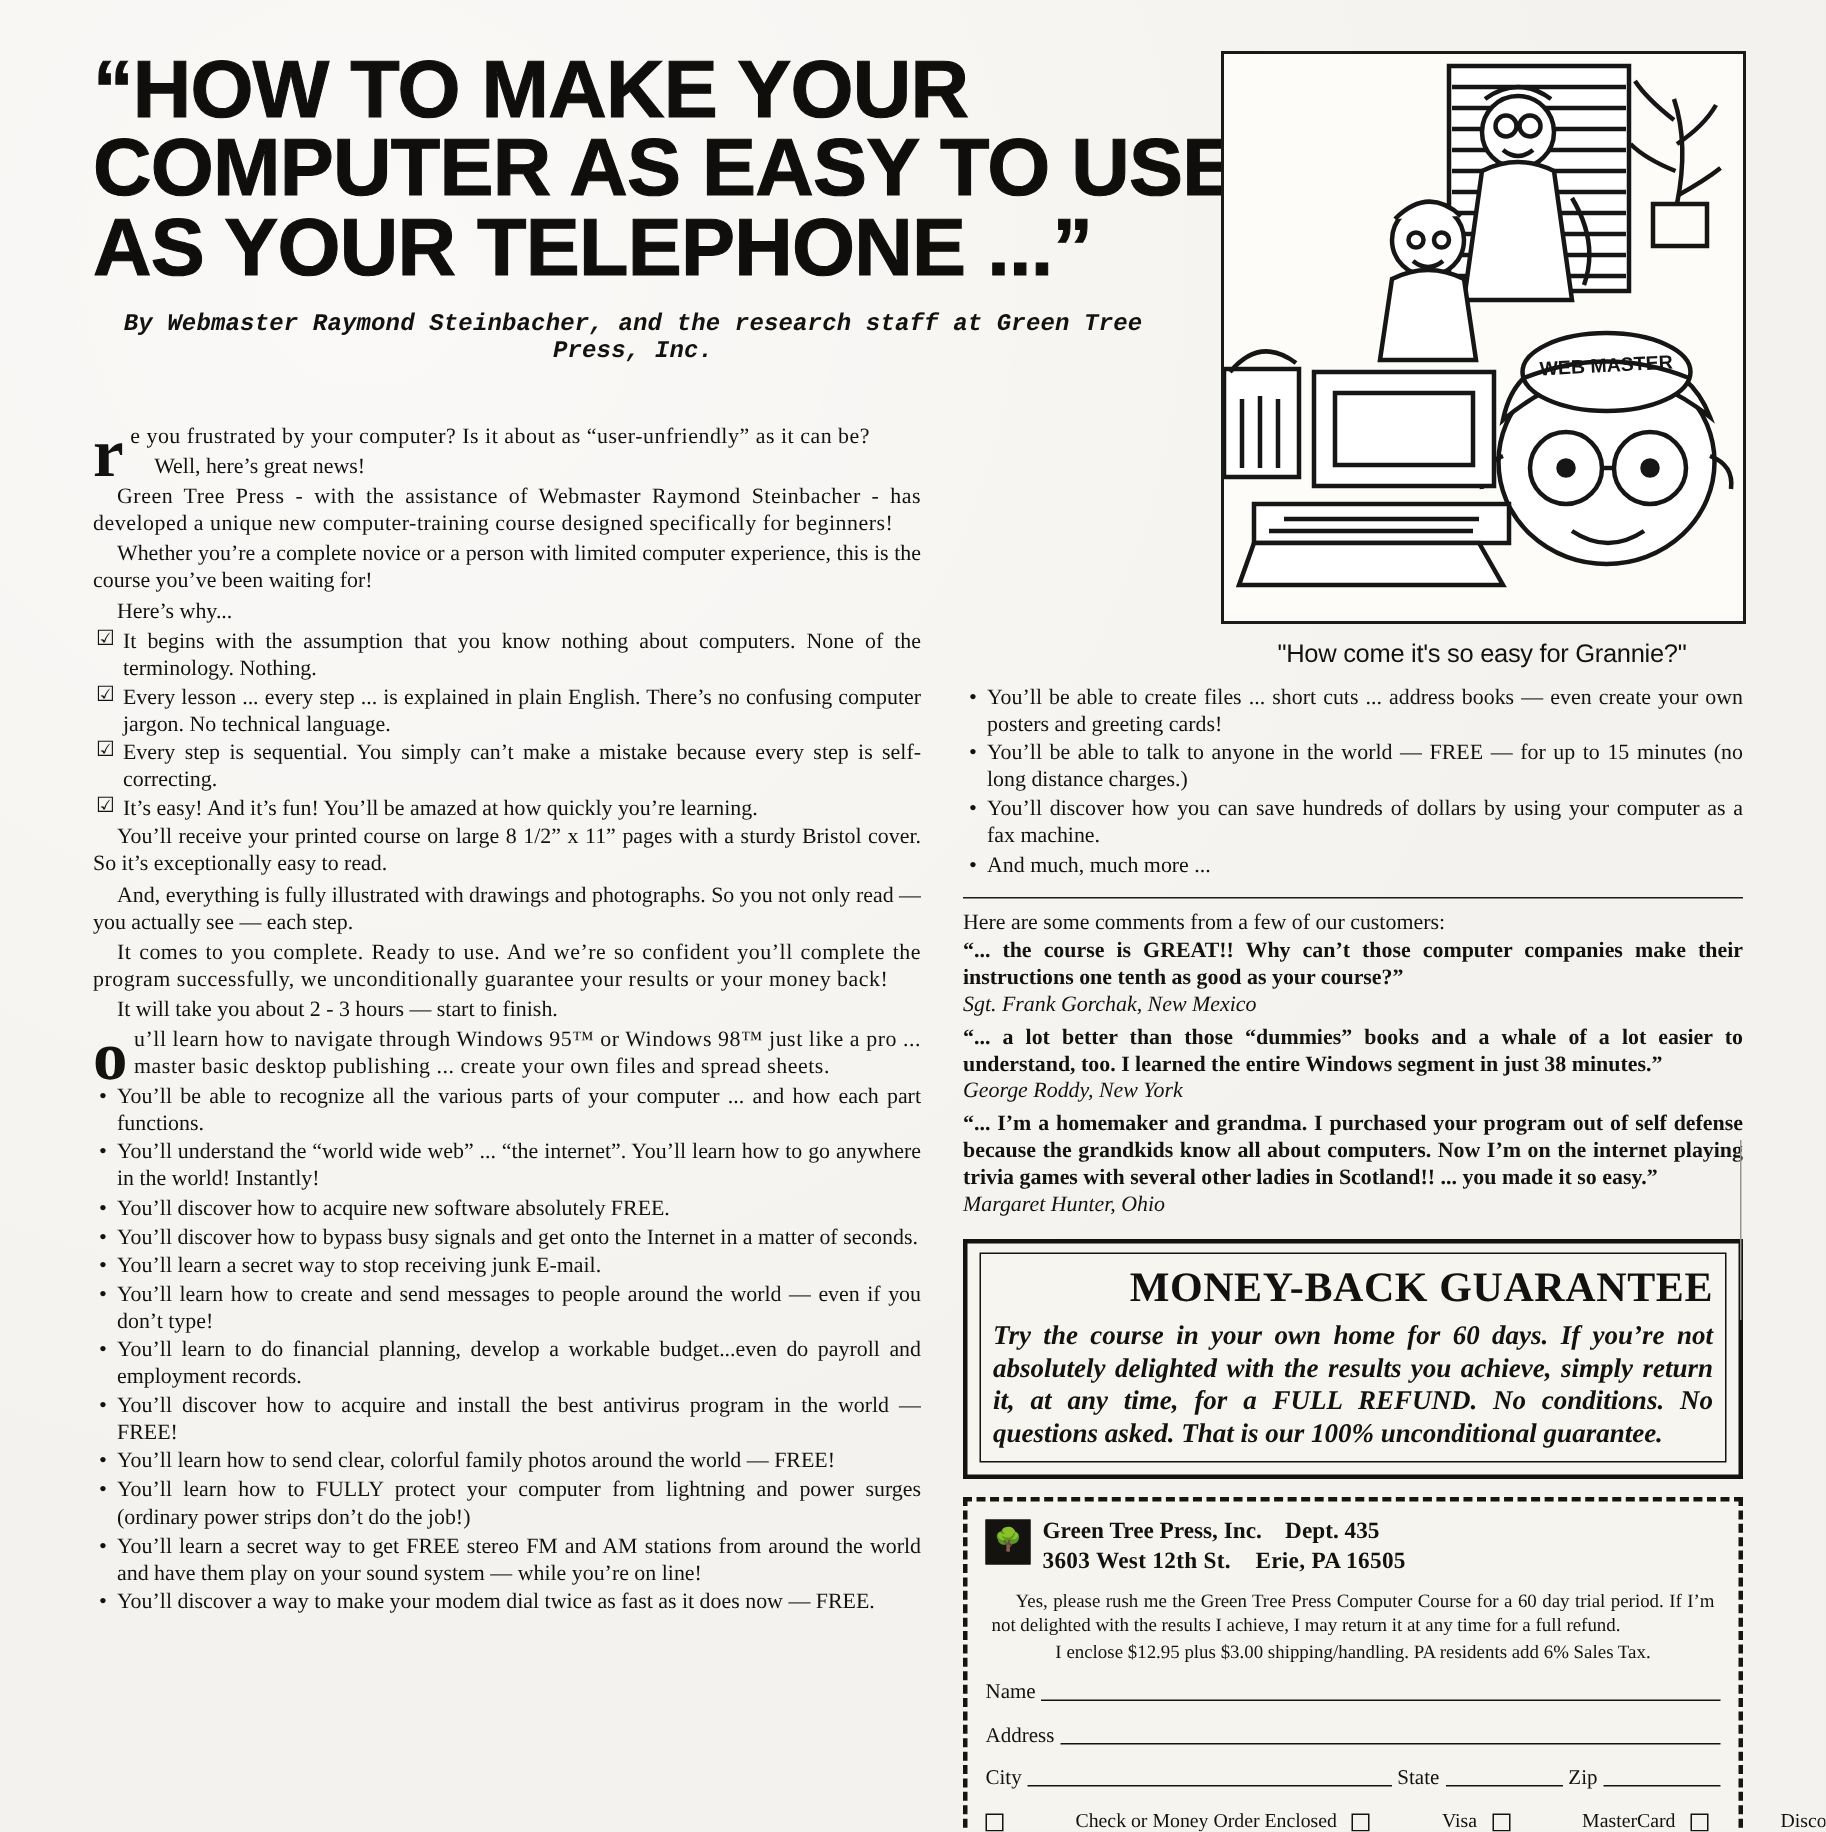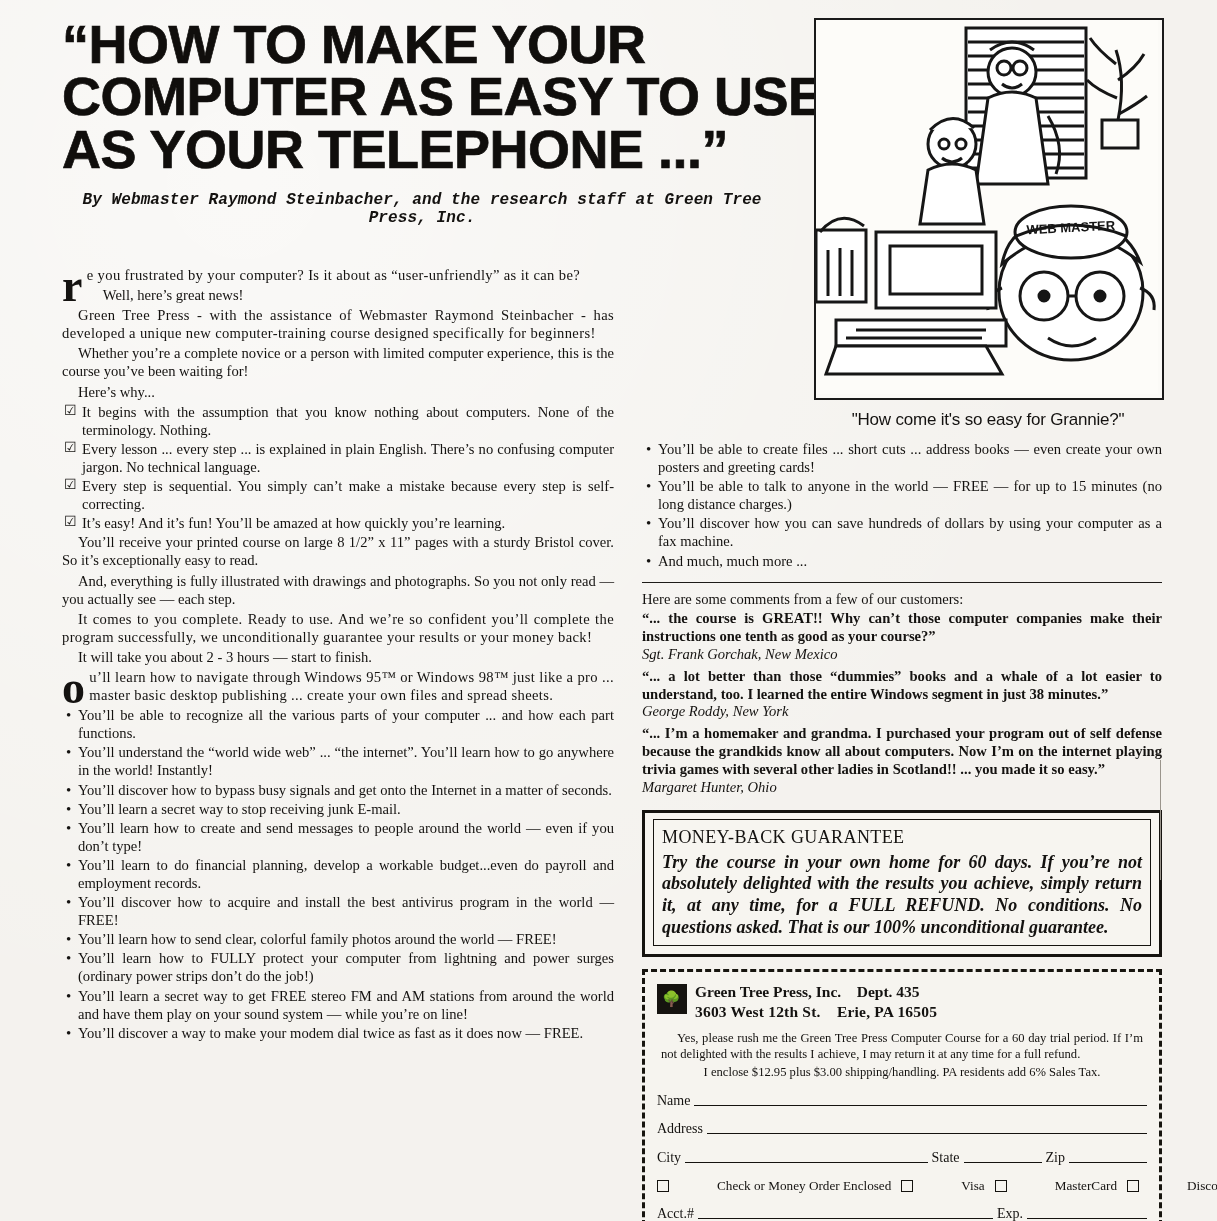--- a/index.html
+++ b/index.html
@@ -21,21 +21,21 @@
     height: 1221px;
     padding: 0;
     box-sizing: border-box;
     background:
       radial-gradient(circle at 20% 15%, rgba(255,255,255,0.55), rgba(255,255,255,0) 60%),
       #f4f2ee;
   }
   .inner {
     position: absolute;
     left: 62px;
-    top: 18px;
+    top: 34px;
     width: 1100px;
     height: 1160px;
   }
 
   
   .headline {
     font-family: "Liberation Sans", sans-serif;
     font-weight: bold;
     font-size: 54px;
     line-height: 0.97;
@@ -152,24 +152,24 @@
     margin-top: 14px;
     border: 3px solid #15130f;
     padding: 6px 8px 8px 8px;
     background: #f7f5f0;
   }
   .guarantee-inner {
     border: 1.5px solid #15130f;
     padding: 6px 8px 7px 8px;
   }
   .gtitle {
-    text-align: left;
+    text-align: right;
     font-family: "Liberation Serif", serif;
-    font-weight: normal;
-    font-size: 18px;
+    font-weight: bold;
+    font-size: 28px;
     letter-spacing: 0.4px;
     margin-bottom: 3px;
   }
   .gbody {
     font-style: italic;
     font-weight: bold;
     font-size: 18px;
     line-height: 1.2;
     text-align: justify;
   }
@@ -360,20 +360,21 @@
         <p class="check">It’s easy! And it’s fun! You’ll be amazed at how quickly you’re learning.</p>
 
         <p>You’ll receive your printed course on large 8 1/2” x 11” pages with a sturdy Bristol cover. So it’s exceptionally easy to read.</p>
         <p>And, everything is fully illustrated with drawings and photographs. So you not only read — you actually see — each step.</p>
         <p class="sp">It comes to you complete. Ready to use. And we’re so confident you’ll complete the program successfully, we unconditionally guarantee your results or your money back!</p>
         <p>It will take you about 2 - 3 hours — start to finish.</p>
         <p class="dropcap noind sp">ou’ll learn how to navigate through Windows 95™ or Windows 98™ just like a pro ... master basic desktop publishing ... create your own files and spread sheets.</p>
 
         <p class="bullet">You’ll be able to recognize all the various parts of your computer ... and how each part functions.</p>
         <p class="bullet">You’ll understand the “world wide web” ... “the internet”. You’ll learn how to go anywhere in the world! Instantly!</p>
+        <p class="bullet">You’ll discover how to acquire new software absolutely FREE.</p>
         <p class="bullet">You’ll discover how to bypass busy signals and get onto the Internet in a matter of seconds.</p>
         <p class="bullet">You’ll learn a secret way to stop receiving junk E-mail.</p>
         <p class="bullet">You’ll learn how to create and send messages to people around the world — even if you don’t type!</p>
         <p class="bullet">You’ll learn to do financial planning, develop a workable budget...even do payroll and employment records.</p>
         <p class="bullet">You’ll discover how to acquire and install the best antivirus program in the world — FREE!</p>
         <p class="bullet">You’ll learn how to send clear, colorful family photos around the world — FREE!</p>
         <p class="bullet">You’ll learn how to FULLY protect your computer from lightning and power surges (ordinary power strips don’t do the job!)</p>
         <p class="bullet">You’ll learn a secret way to get FREE stereo FM and AM stations from around the world and have them play on your sound system — while you’re on line!</p>
         <p class="bullet">You’ll discover a way to make your modem dial twice as fast as it does now — FREE.</p>
       </div>

